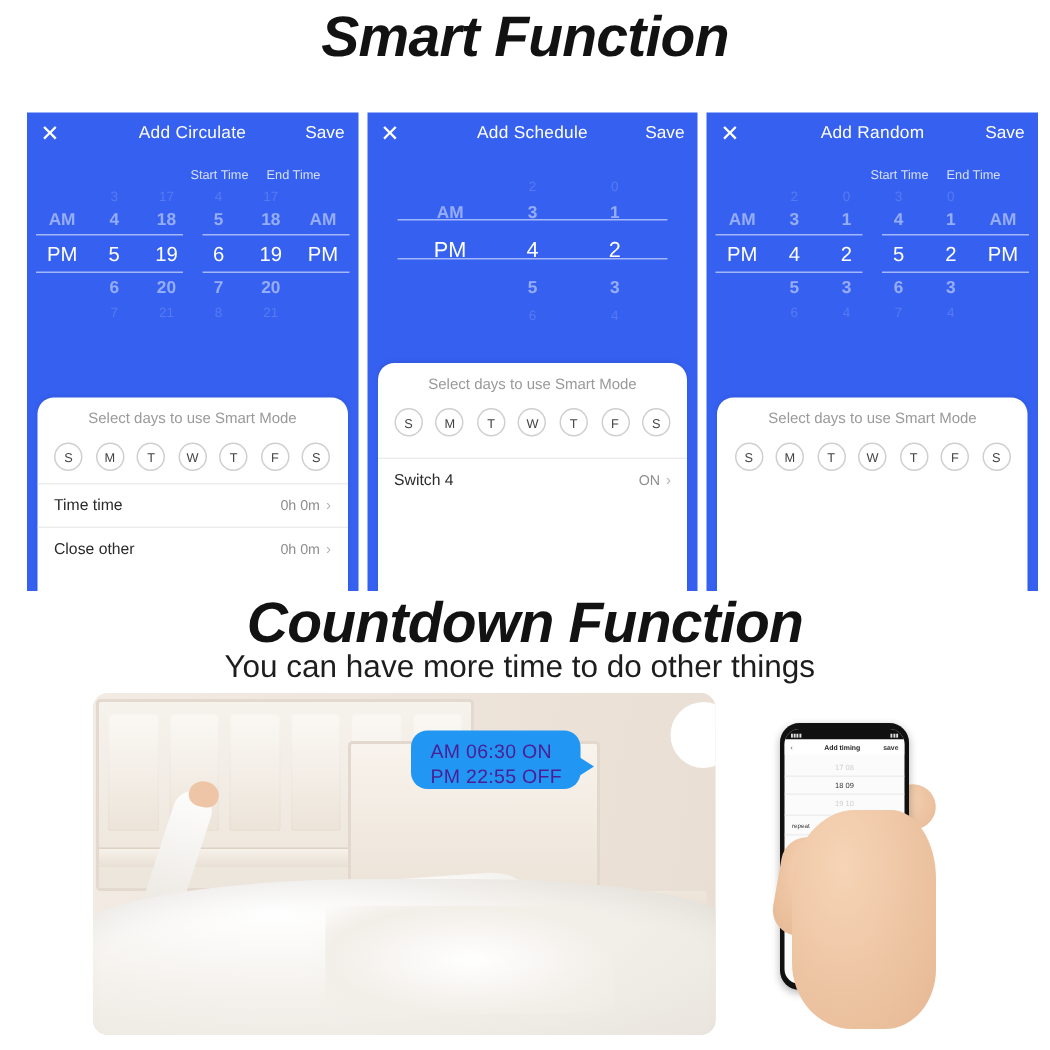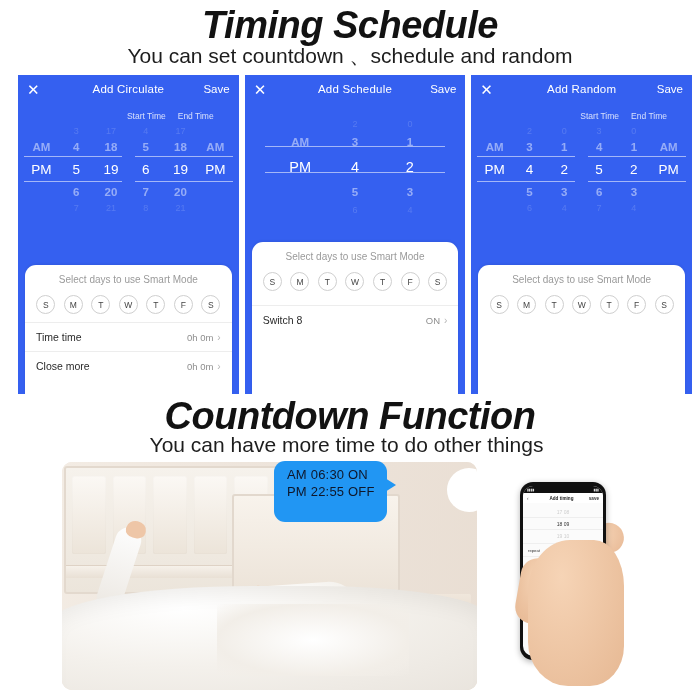--- a/index.html
+++ b/index.html
@@ -199,24 +199,24 @@
     position:absolute; left:186px; bottom:84px; width:19px; height:20px;
     background:#edc4a5; border-radius:45%; transform: rotate(-18deg);
   }
   .notch {
     position:absolute; right:-14px; top:6px; width:44px; height:44px;
     background:#ffffff; border-radius:50%;
   }
 
   
   #bubble {
-    position: absolute; left: 274px; top: 461px;
-    background: #2196F3; color: #0f172a;
+    position: absolute; left: 274px; top: 487px;
+    background: #2196F3; color: #4c1d95;
     border-radius: 11px;
-    padding: 5px 12px 22px 13px;
+    padding: 5px 12px 0 13px;
     font-size: 13px; line-height: 17px;
     letter-spacing: .2px;
   }
   #bubble:after {
     content:""; position:absolute; right:-9px; top: 17px;
     border-top: 7px solid transparent;
     border-bottom: 7px solid transparent;
     border-left: 11px solid #2196F3;
   }
 
@@ -266,22 +266,21 @@
     border-top:.5px solid #efefef;
   }
   .ph-item .l { flex:1; }
   .ph-item .r { color:#9a9a9a; }
 </style>
 </head>
 <body>
 
 <div id="page">
 
-  <div id="title1" class="sec-title">Timing Schedule</div>
-  <div id="sub1" class="sec-sub">You can set countdown 、schedule and random</div>
+  <div id="title1" class="sec-title">Smart Function</div>
 
   <div id="panels">
 
     <div class="panel">
       <div class="pbar">
         <span class="close">✕</span>
         <span class="ptitle">Add Circulate</span>
         <span class="save">Save</span>
       </div>
       <div class="wheel-head">
@@ -345,21 +344,21 @@
           <span class="day">T</span>
           <span class="day">F</span>
           <span class="day">S</span>
         </div>
         <div class="rowitem">
           <span class="label">Time time</span>
           <span class="val">0h 0m</span>
           <span class="chev">›</span>
         </div>
         <div class="rowitem">
-          <span class="label">Close more</span>
+          <span class="label">Close other</span>
           <span class="val">0h 0m</span>
           <span class="chev">›</span>
         </div>
       </div>
     </div>
 
     <div class="panel">
       <div class="pbar">
         <span class="close">✕</span>
         <span class="ptitle">Add Schedule</span>
@@ -398,21 +397,21 @@
         <div class="days">
           <span class="day">S</span>
           <span class="day">M</span>
           <span class="day">T</span>
           <span class="day">W</span>
           <span class="day">T</span>
           <span class="day">F</span>
           <span class="day">S</span>
         </div>
         <div class="rowitem" style="margin-top:6px">
-          <span class="label">Switch 8</span>
+          <span class="label">Switch 4</span>
           <span class="val">ON</span>
           <span class="chev">›</span>
         </div>
       </div>
     </div>
 
     <div class="panel">
       <div class="pbar">
         <span class="close">✕</span>
         <span class="ptitle">Add Random</span>

